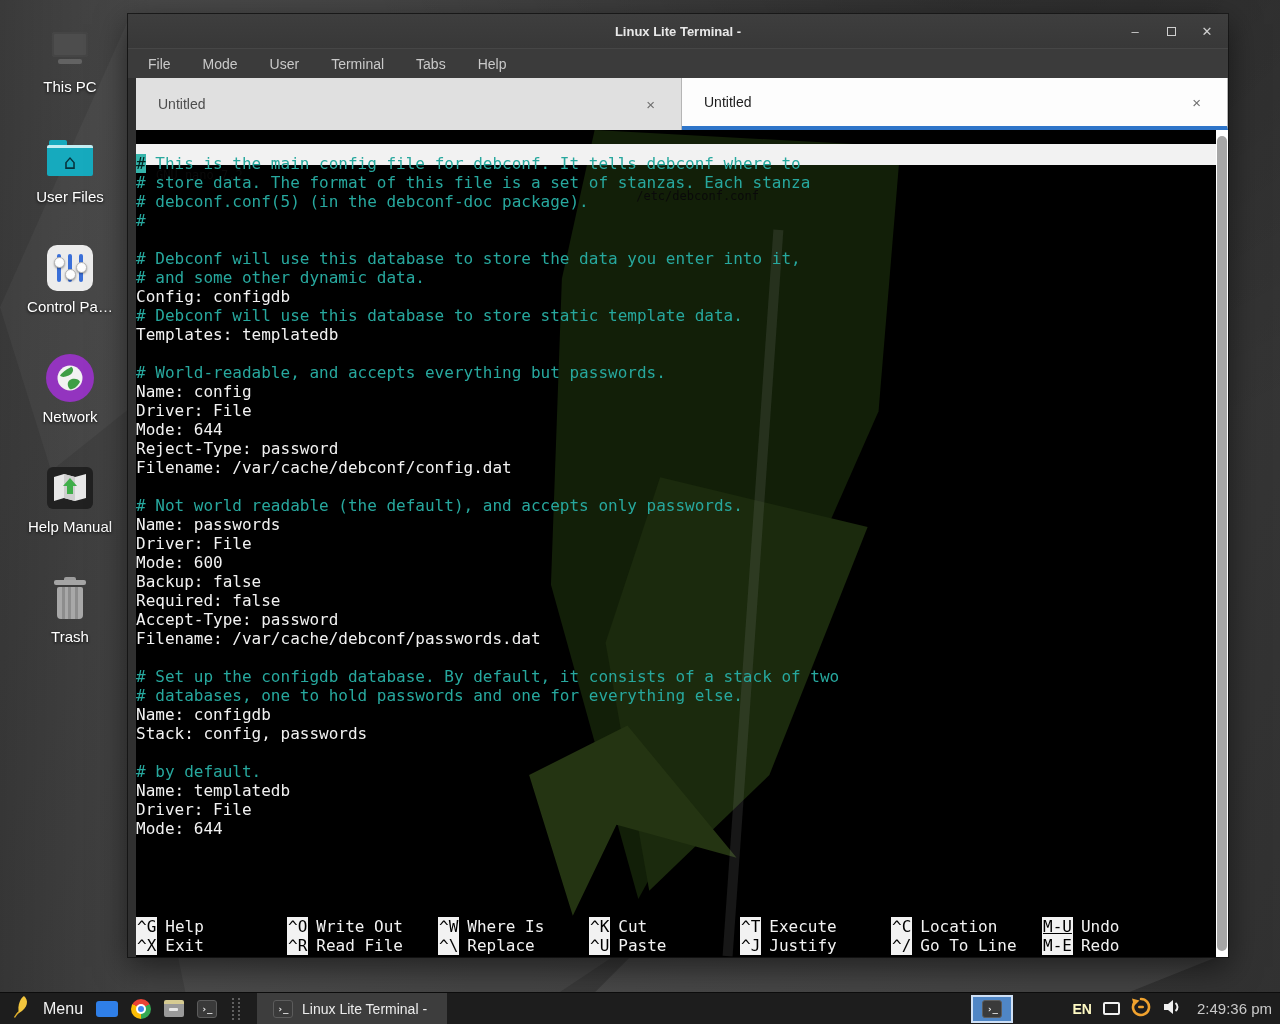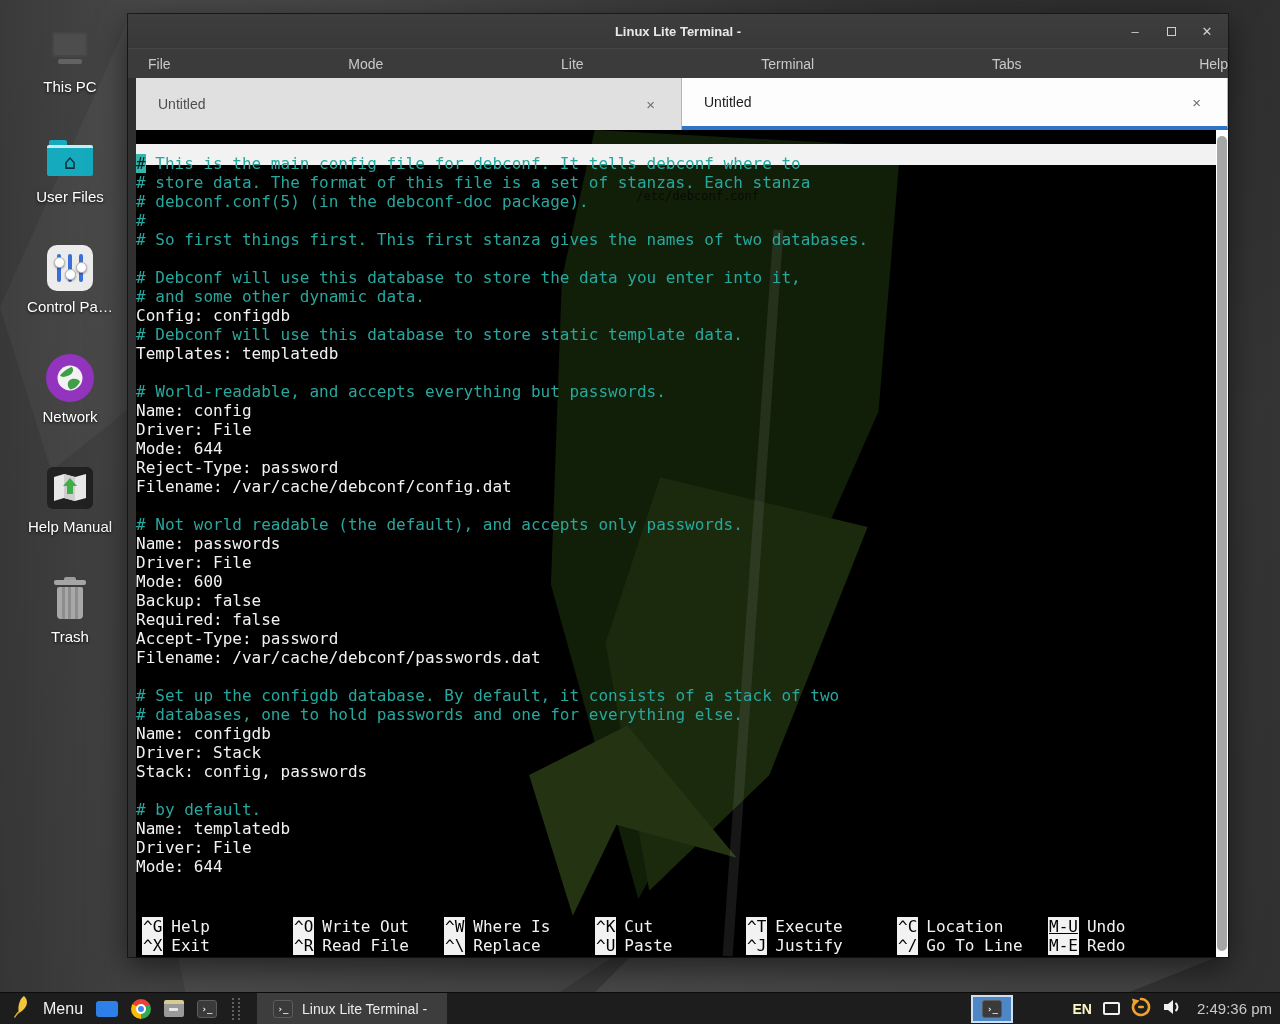--- a/index.html
+++ b/index.html
@@ -53,21 +53,21 @@
   
   .window { position:absolute; left:128px; top:14px; width:1100px; height:943px; background:#303030;
             box-shadow:0 10px 30px rgba(0,0,0,.55), 0 0 0 1px #1d1d1d; z-index:3; }
   .titlebar { height:34px; background:linear-gradient(#3e3e3e,#383838); display:flex; align-items:center; }
   .tb-title { flex:1; text-align:center; color:#e8e8e8; font-size:13px; font-weight:bold; }
   .tb-btns { position:absolute; right:14px; top:0; height:34px; display:flex; align-items:center; gap:22px; }
   .wbtn { color:#cfcfcf; font-size:13px; width:14px; text-align:center; cursor:default; line-height:1; }
   .wbtn-max i { display:inline-block; width:9px; height:9px; border:1.5px solid #cfcfcf; }
 
   .menubar { height:30px; background:#3b3b3b; border-top:1px solid #464646; display:flex; align-items:center;
-             gap:32px; padding-left:20px;justify-content:space-between; }
+             gap:32px; padding-left:20px; }
   .menu-item { color:#c9c9c9; font-size:14px; cursor:default; }
 
   .tabbar { position:absolute; left:8px; right:0; top:64px; height:52px; background:#c8c8c8; display:flex; }
   .tab { flex:1; display:flex; align-items:center; background:#e0e0e0; border-right:1px solid #b5b5b5; position:relative; }
   .tab .tab-label { flex:1; padding-left:22px; font-size:14px; color:#4d4d4d; }
   .tab .tab-close { padding-right:26px; color:#6f6f6f; font-size:15px; cursor:default; }
   .tab.active { background:#fdfdfd; border-bottom:4px solid #2e75c9; }
   .tab.active .tab-label { color:#1b1b1b; }
 
   .terminal { position:absolute; left:8px; right:0; top:116px; bottom:0; background:#000; overflow:hidden; }
@@ -85,21 +85,21 @@
 
   .nano-lines { position:absolute; top:24px; left:0; right:12px; z-index:2; }
   .tline { height:19px; line-height:19px; font-family:"DejaVu Sans Mono", monospace; font-size:16px;
            color:#f2f2f2; white-space:pre; }
   .tline.cmt { color:#27a89e; }
   .cursor { background:#35b5ab; color:#00211e; }
 
   .nano-shortcuts { position:absolute; left:0; right:12px; bottom:2px; height:38px; z-index:2; }
   .srow { position:relative; height:19px; }
   .sitem { position:absolute; top:0; height:19px; line-height:19px; font-family:"DejaVu Sans Mono", monospace;
-           font-size:16px; white-space:pre;padding-left:6px; }
+           font-size:16px; white-space:pre; }
   .kcap { background:#f2f2f2; color:#000; padding:0 1px; }
   .klab { color:#f2f2f2; margin-left:8px; }
 
   .scrollbar { position:absolute; right:0; top:0; bottom:0; width:12px; background:#fff; z-index:3; }
   .sb-thumb { position:absolute; left:1px; top:6px; bottom:6px; width:10px; background:#a6a6a6; border-radius:5px; }
 
   
   .taskbar { position:absolute; left:0; bottom:0; width:1280px; height:32px; background:#1d1d1d;
              border-top:1px solid #0c0c0c; display:flex; align-items:center; z-index:5; }
   .tb-left { display:flex; align-items:center; gap:13px; padding-left:10px; height:100%; }
@@ -216,21 +216,21 @@
       <div class="tb-title">Linux Lite Terminal -</div>
       <div class="tb-btns">
         <span class="wbtn">–</span>
         <span class="wbtn wbtn-max"><i></i></span>
         <span class="wbtn">✕</span>
       </div>
     </div>
     <div class="menubar" id="menu-bar">
         <span class="menu-item">File</span>
         <span class="menu-item">Mode</span>
-        <span class="menu-item">Lite</span>
+        <span class="menu-item">User</span>
         <span class="menu-item">Terminal</span>
         <span class="menu-item">Tabs</span>
         <span class="menu-item">Help</span>
       </div>
     <div class="tabbar" id="tab-bar">
         <div class="tab">
           <span class="tab-label">Untitled</span>
           <span class="tab-close">×</span>
         </div>
         <div class="tab active">
@@ -248,21 +248,20 @@
       <div class="nano-header">
         <span class="nh-version">GNU nano 7.2</span>
         <span class="nh-file">/etc/debconf.conf</span>
       </div>
 
       <div class="nano-lines" id="nano-lines">
           <div class="tline cmt"><span class="cursor">#</span> This is the main config file for debconf. It tells debconf where to</div>
           <div class="tline cmt"># store data. The format of this file is a set of stanzas. Each stanza</div>
           <div class="tline cmt"># debconf.conf(5) (in the debconf-doc package).</div>
           <div class="tline cmt">#</div>
-          <div class="tline cmt"># So first things first. This first stanza gives the names of two databases.</div>
           <div class="tline">&nbsp;</div>
           <div class="tline cmt"># Debconf will use this database to store the data you enter into it,</div>
           <div class="tline cmt"># and some other dynamic data.</div>
           <div class="tline">Config: configdb</div>
           <div class="tline cmt"># Debconf will use this database to store static template data.</div>
           <div class="tline">Templates: templatedb</div>
           <div class="tline">&nbsp;</div>
           <div class="tline cmt"># World-readable, and accepts everything but passwords.</div>
           <div class="tline">Name: config</div>
           <div class="tline">Driver: File</div>
@@ -275,21 +274,20 @@
           <div class="tline">Driver: File</div>
           <div class="tline">Mode: 600</div>
           <div class="tline">Backup: false</div>
           <div class="tline">Required: false</div>
           <div class="tline">Accept-Type: password</div>
           <div class="tline">Filename: /var/cache/debconf/passwords.dat</div>
           <div class="tline">&nbsp;</div>
           <div class="tline cmt"># Set up the configdb database. By default, it consists of a stack of two</div>
           <div class="tline cmt"># databases, one to hold passwords and one for everything else.</div>
           <div class="tline">Name: configdb</div>
-          <div class="tline">Driver: Stack</div>
           <div class="tline">Stack: config, passwords</div>
           <div class="tline">&nbsp;</div>
           <div class="tline cmt"># by default.</div>
           <div class="tline">Name: templatedb</div>
           <div class="tline">Driver: File</div>
           <div class="tline">Mode: 644</div>
         </div>
 
       <div class="nano-shortcuts" id="nano-shortcuts">
           <div class="srow">

